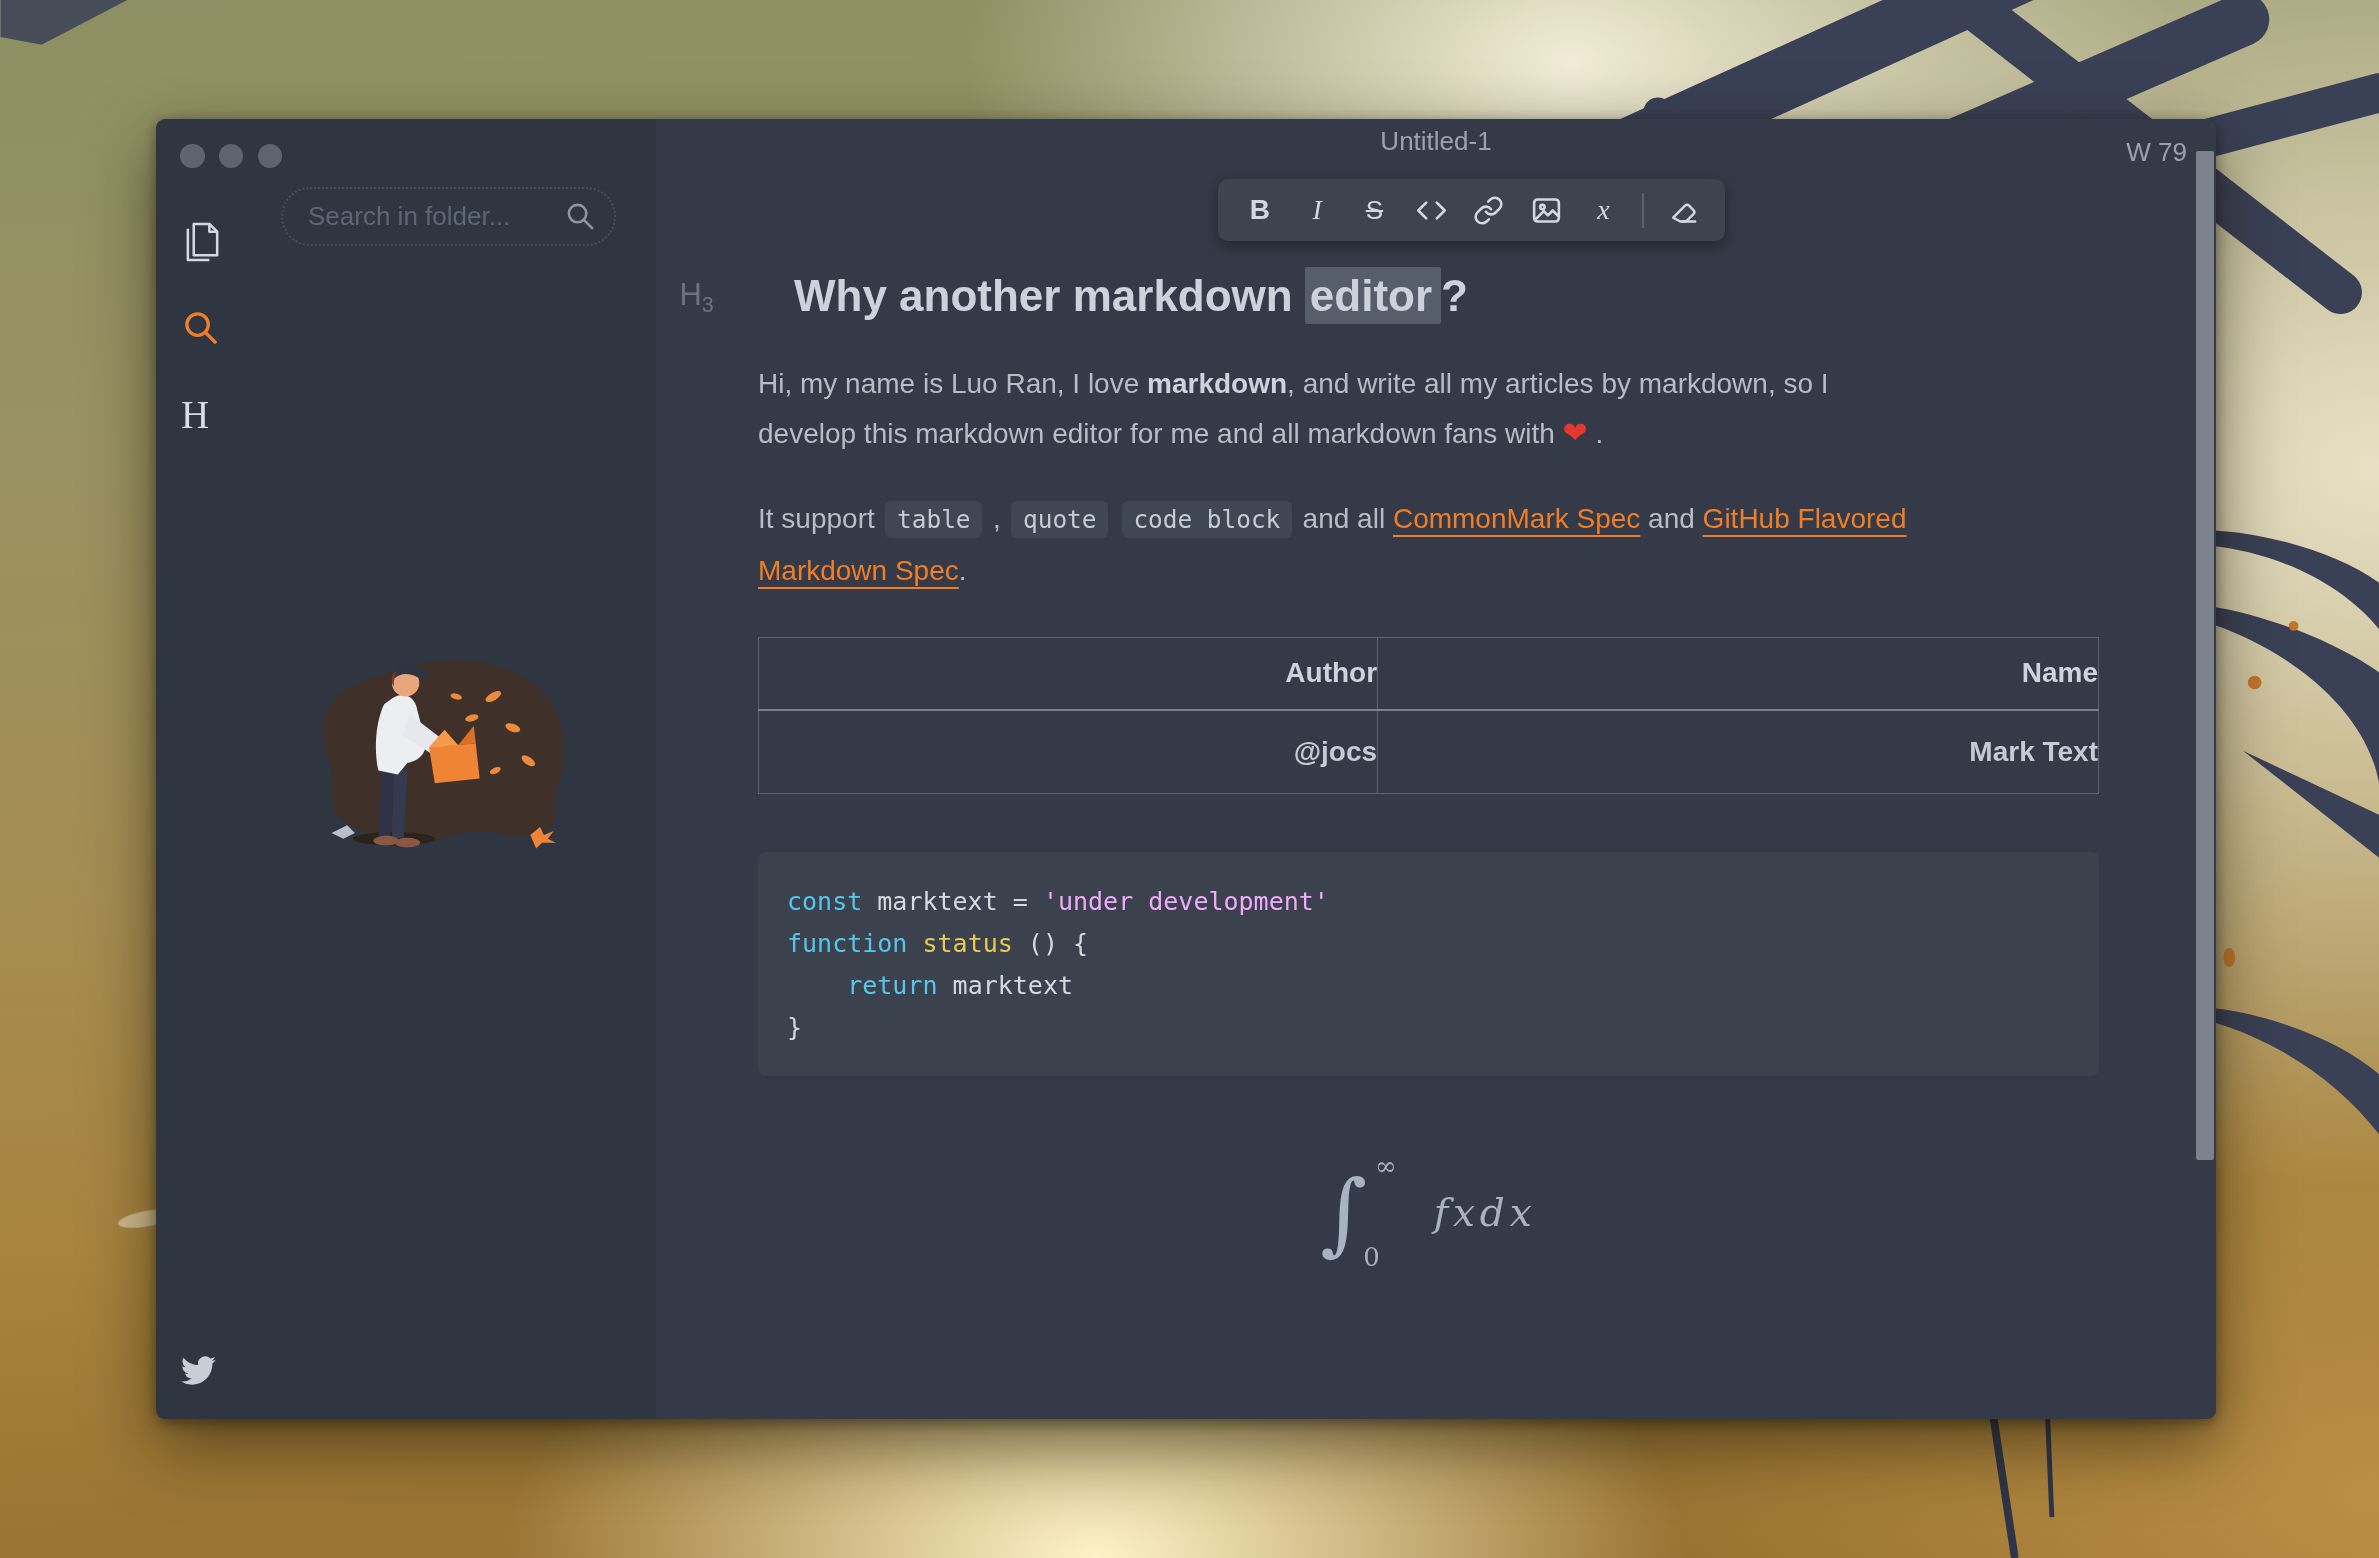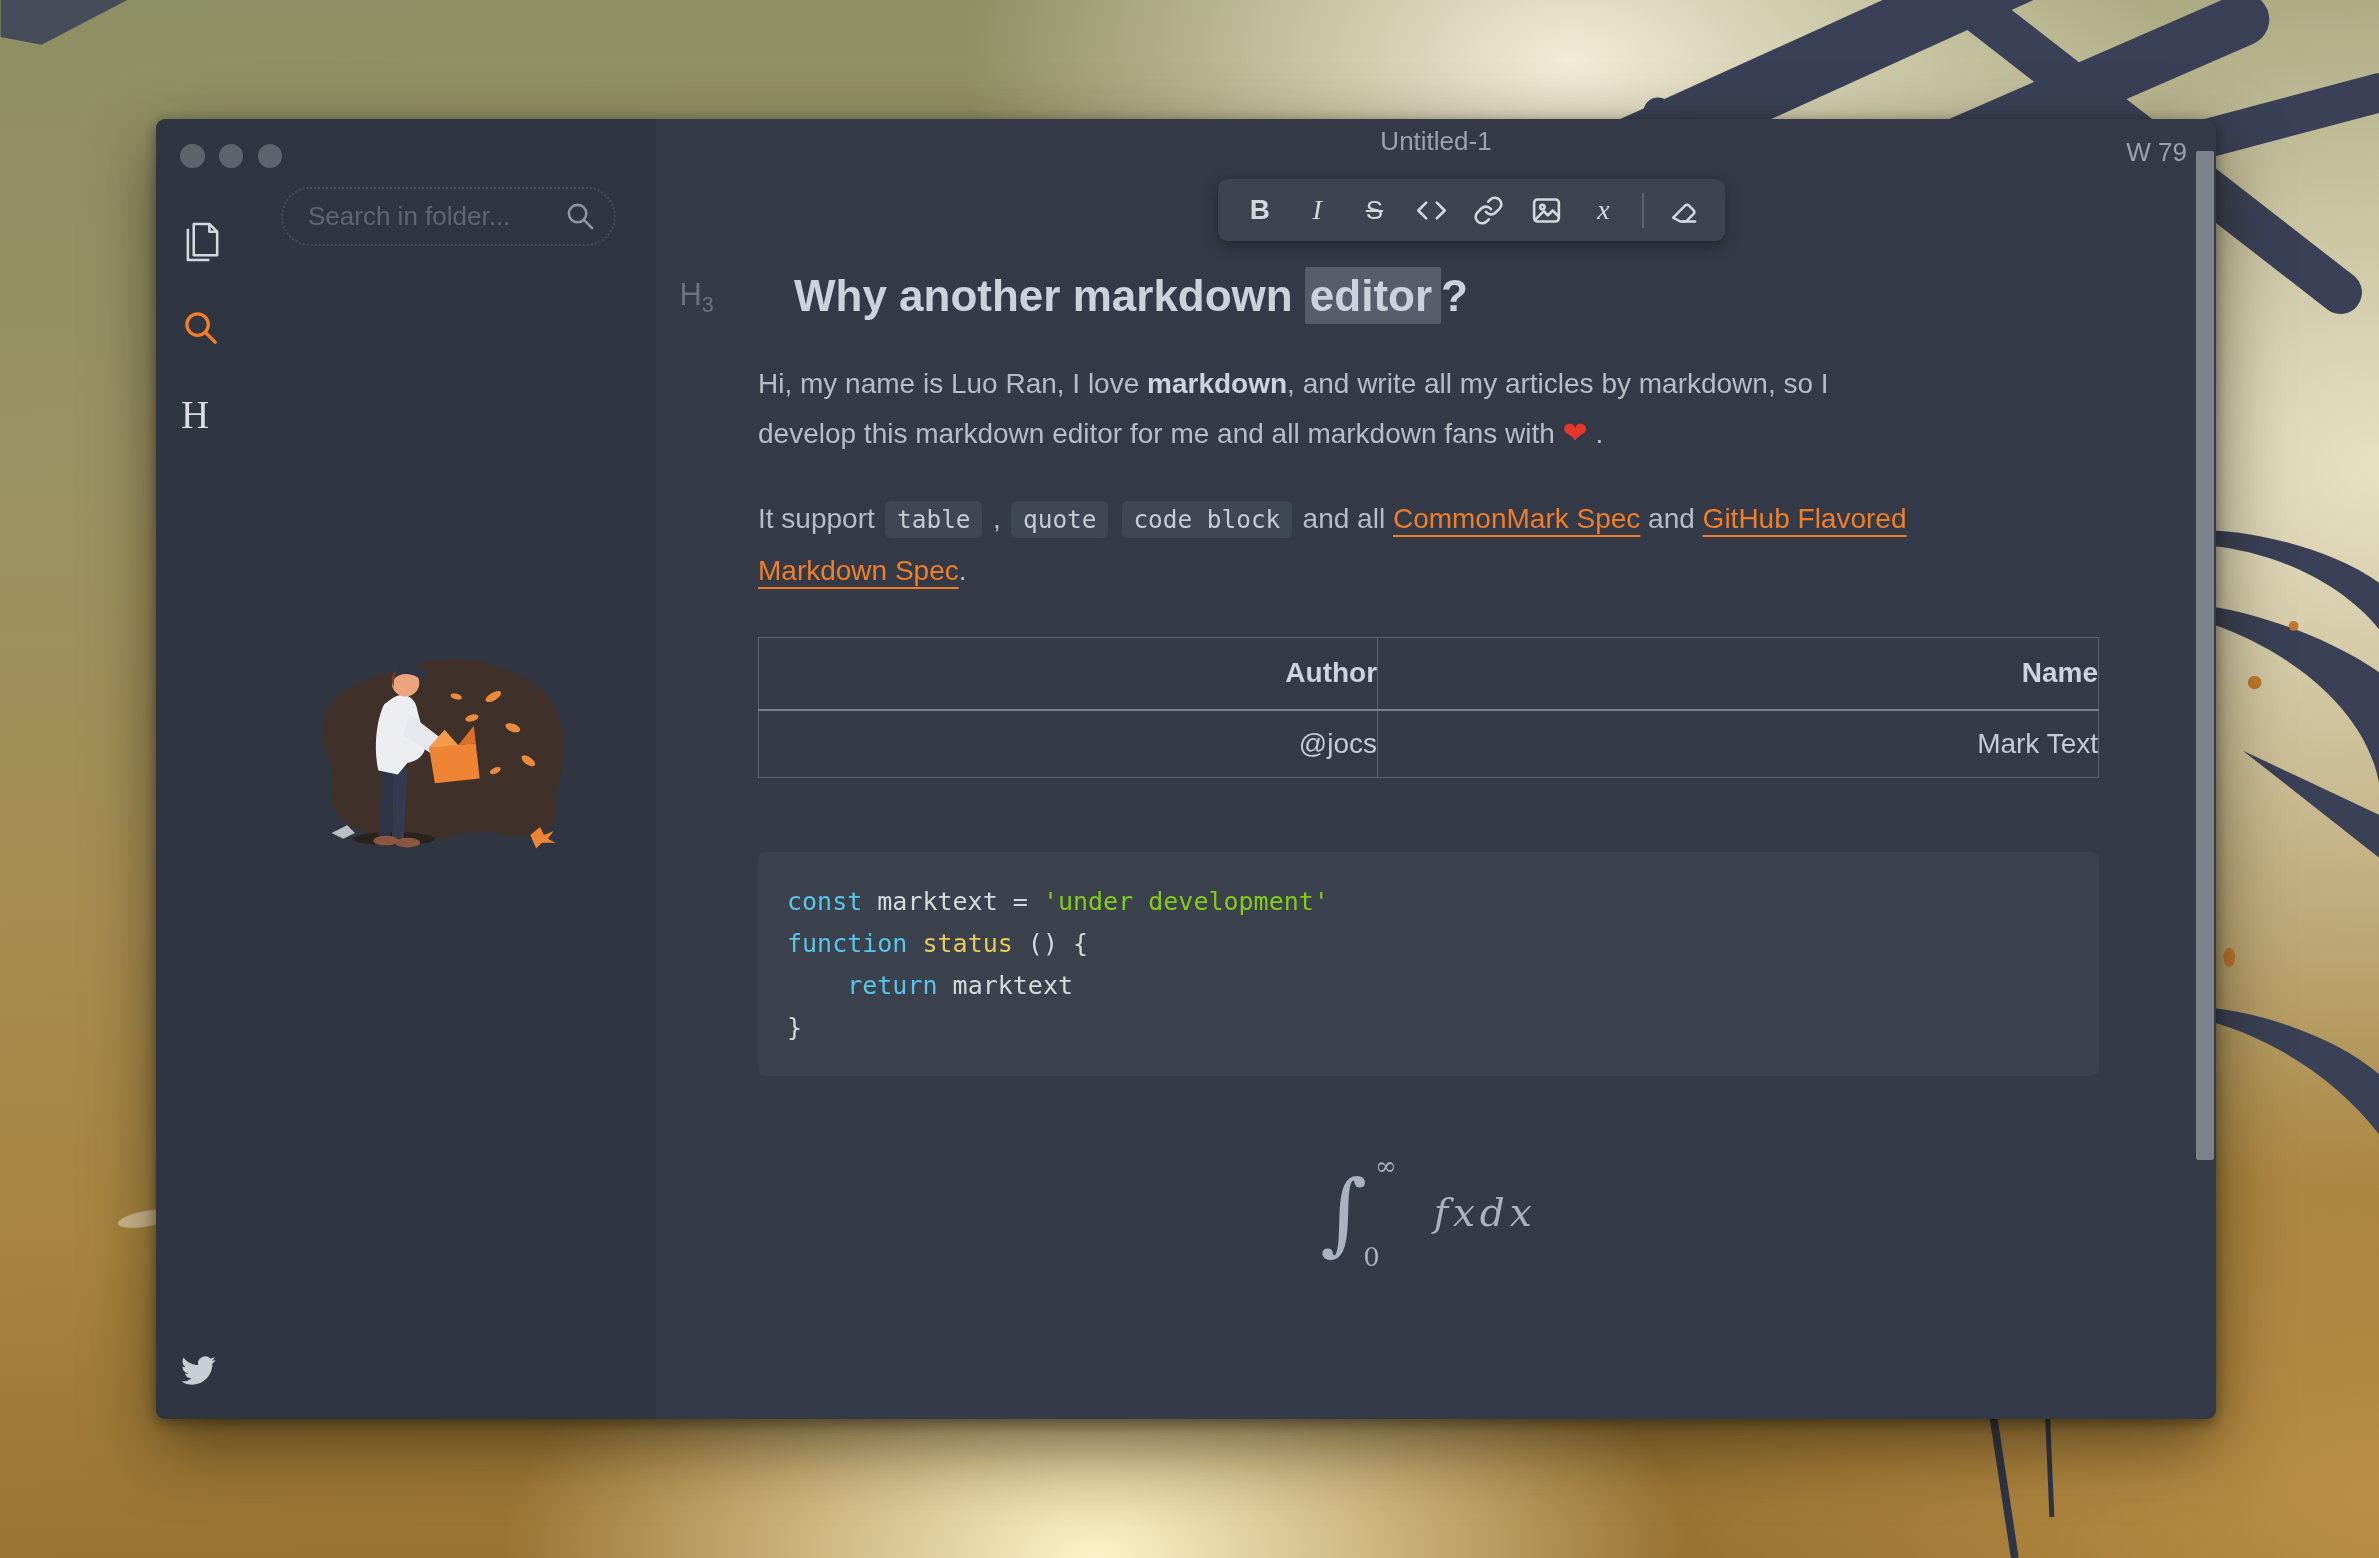--- a/index.html
+++ b/index.html
@@ -101,30 +101,30 @@
   .seg-link{ color:#ef7e27; text-decoration:underline; text-underline-offset:6.8px;
     text-decoration-thickness:2px; cursor:pointer; }
   .seg-emoji{ color:#e5372b; font-size:30px; }
 
   .doc-table{
     position:absolute; left:102px; top:518px; width:1341px;
     border-collapse:collapse; font-size:28px; text-align:right; color:#c4cbd4;
   }
   .doc-table th{ height:72px; font-weight:700; color:#ccd3dc;
     border:1px solid #5c636f; border-bottom:2px solid #79818d; }
-  .doc-table td{ height:68px; border:1px solid #5c636f; font-weight:400; }
+  .doc-table td{ height:84px; border:1px solid #5c636f; font-weight:700; }
   .col-author{ width:46.2%; }
 
   .code-block{
     position:absolute; left:102px; top:733px; width:1341px; height:224px;
     background:#3b424e; border-radius:7.8px; padding:29px 29px;
     font-family:"DejaVu Sans Mono",monospace; font-size:25px; line-height:42px;
     white-space:pre; cursor:text;
   }
-  .tok-kw{ color:#56c6ea; } .tok-str{ color:#84cc16; }
+  .tok-kw{ color:#56c6ea; } .tok-str{ color:#f0abfc; }
   .tok-fn{ color:#e7cb55; } .tok-pl{ color:#d6dade; }
 
   .math-block{ position:absolute; left:102px; top:1036px; width:1341px;
     text-align:center; color:#a9b2c0; cursor:pointer; }
   .int{ font-family:"DejaVu Serif",serif; font-size:90px; line-height:1; vertical-align:middle; }
   .lims{ position:relative; display:inline-block; width:43px; height:115px; vertical-align:middle;
     font-family:"DejaVu Serif",serif; font-size:26px; }
   .lim-top{ position:absolute; top:-3.9px; left:7.8px; }
   .lim-bot{ position:absolute; bottom:-2px; left:-3.9px; }
   .mbody{ font-family:"DejaVu Serif",serif; font-style:italic; font-size:39px;

